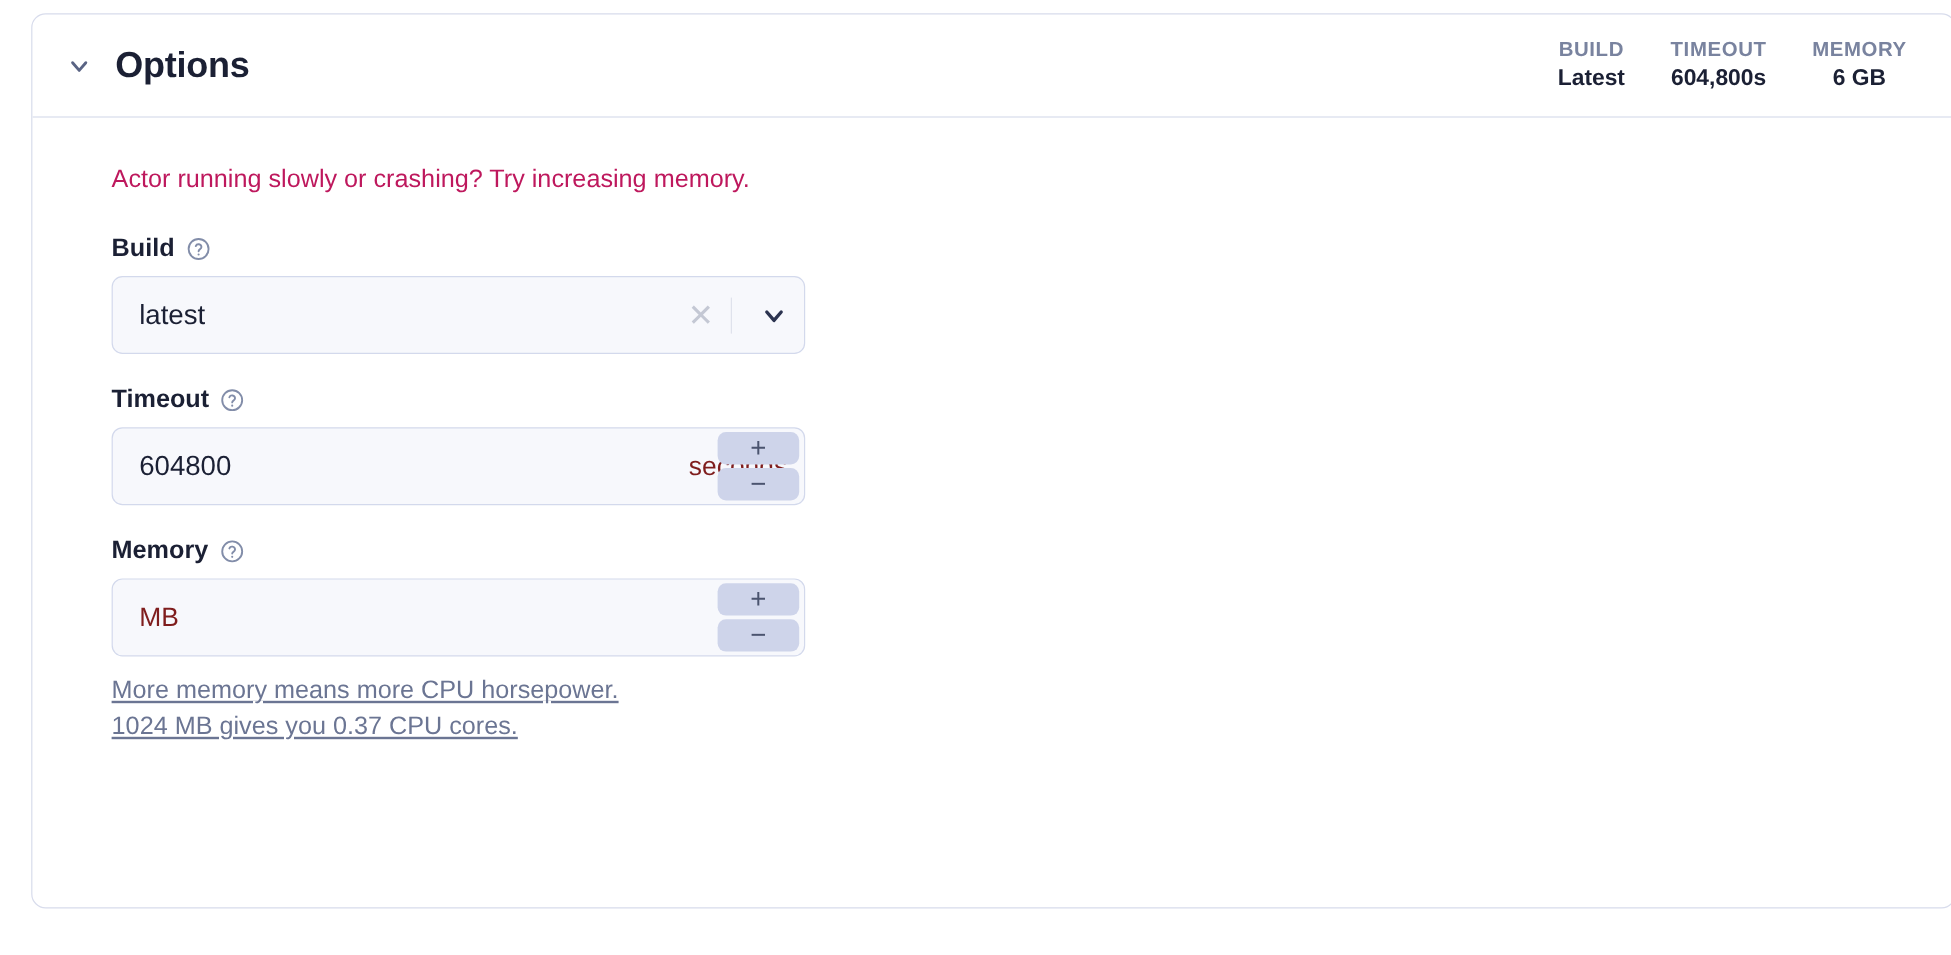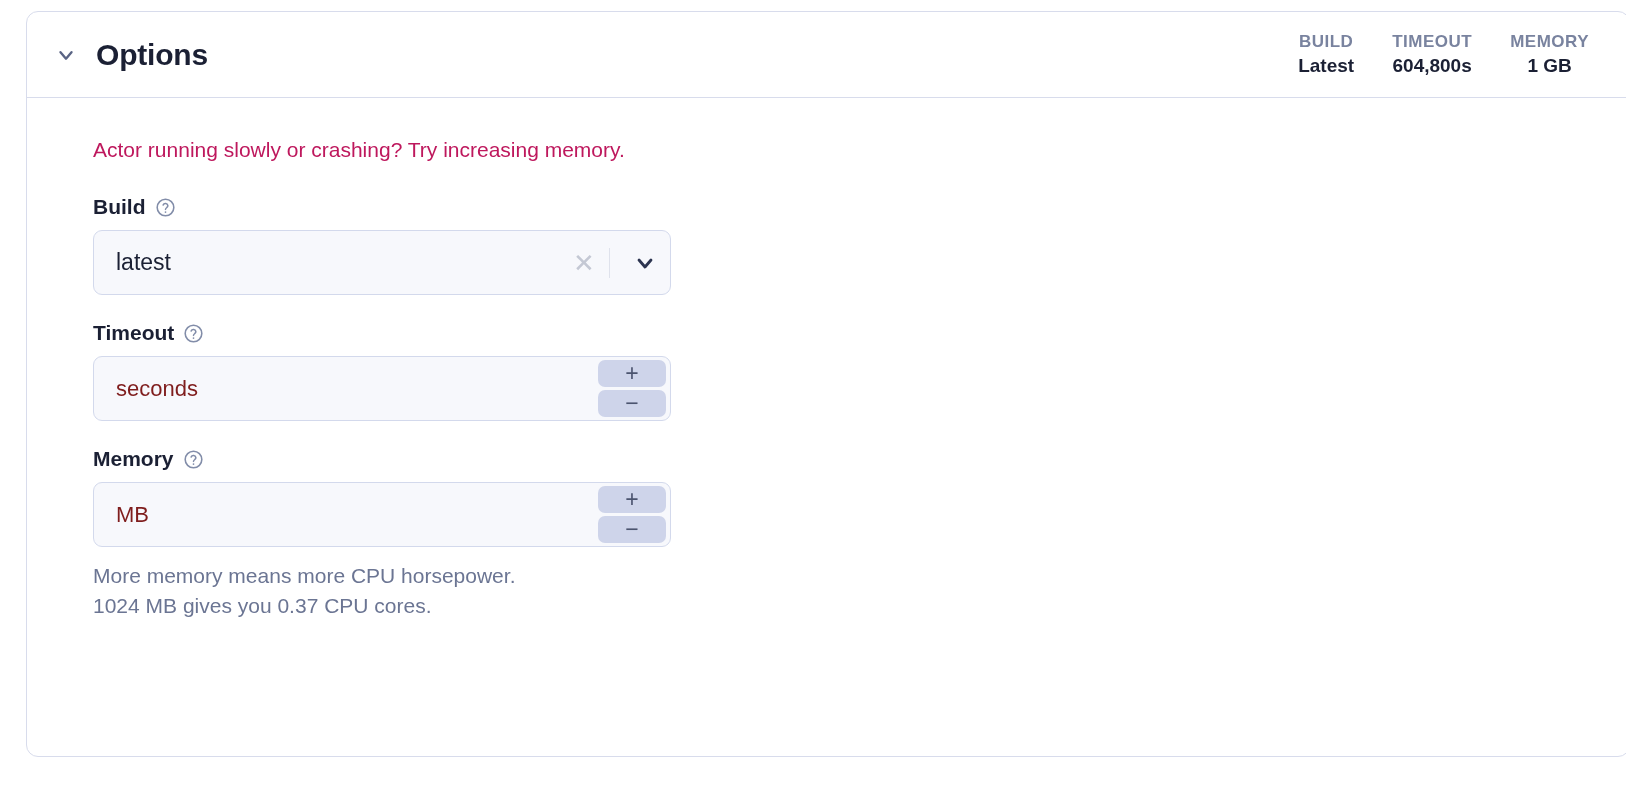--- a/index.html
+++ b/index.html
@@ -241,20 +241,21 @@
     font-size: 23px;
     color: #1b2034;
     line-height: 1;
   }
 
   .helper-text {
     font-size: 21px;
     line-height: 1.42;
     color: #6b7593;
     margin-top: 14px;
+    text-decoration: underline;
   }
 </style>
 </head>
 <body>
 
 <div class="card">
 
   <div class="card-header">
     <div class="header-left">
       <span class="chevron-toggle">
@@ -269,21 +270,21 @@
       <div class="stat">
         <span class="stat-label">BUILD</span>
         <span class="stat-value">Latest</span>
       </div>
       <div class="stat">
         <span class="stat-label">TIMEOUT</span>
         <span class="stat-value">604,800s</span>
       </div>
       <div class="stat">
         <span class="stat-label">MEMORY</span>
-        <span class="stat-value">1 GB</span>
+        <span class="stat-value">6 GB</span>
       </div>
     </div>
   </div>
 
   <div class="card-body">
 
     <p class="intro-text">Actor running slowly or crashing? Try increasing memory.</p>
 
     <div class="field-label">
       <span>Build</span>
@@ -313,20 +314,21 @@
       <span class="help-icon">
         <svg width="21" height="21" viewBox="0 0 24 24" fill="none" stroke="currentColor" stroke-width="1.8">
           <circle cx="12" cy="12" r="9.5"></circle>
           <path d="M9.3 9.2a2.8 2.8 0 0 1 5.4.9c0 1.9-2.7 2.4-2.7 4" stroke-linecap="round"></path>
           <circle cx="12" cy="17.2" r="1" fill="currentColor" stroke="none"></circle>
         </svg>
       </span>
     </div>
     <div class="control-row">
       <div class="input-shell">
+        <span class="input-value">604800</span>
         <span class="unit-label">seconds</span>
         <div class="stepper">
           <button class="stepper-btn">+</button>
           <button class="stepper-btn">−</button>
         </div>
       </div>
 
     </div>
 
     <div class="field-label">

